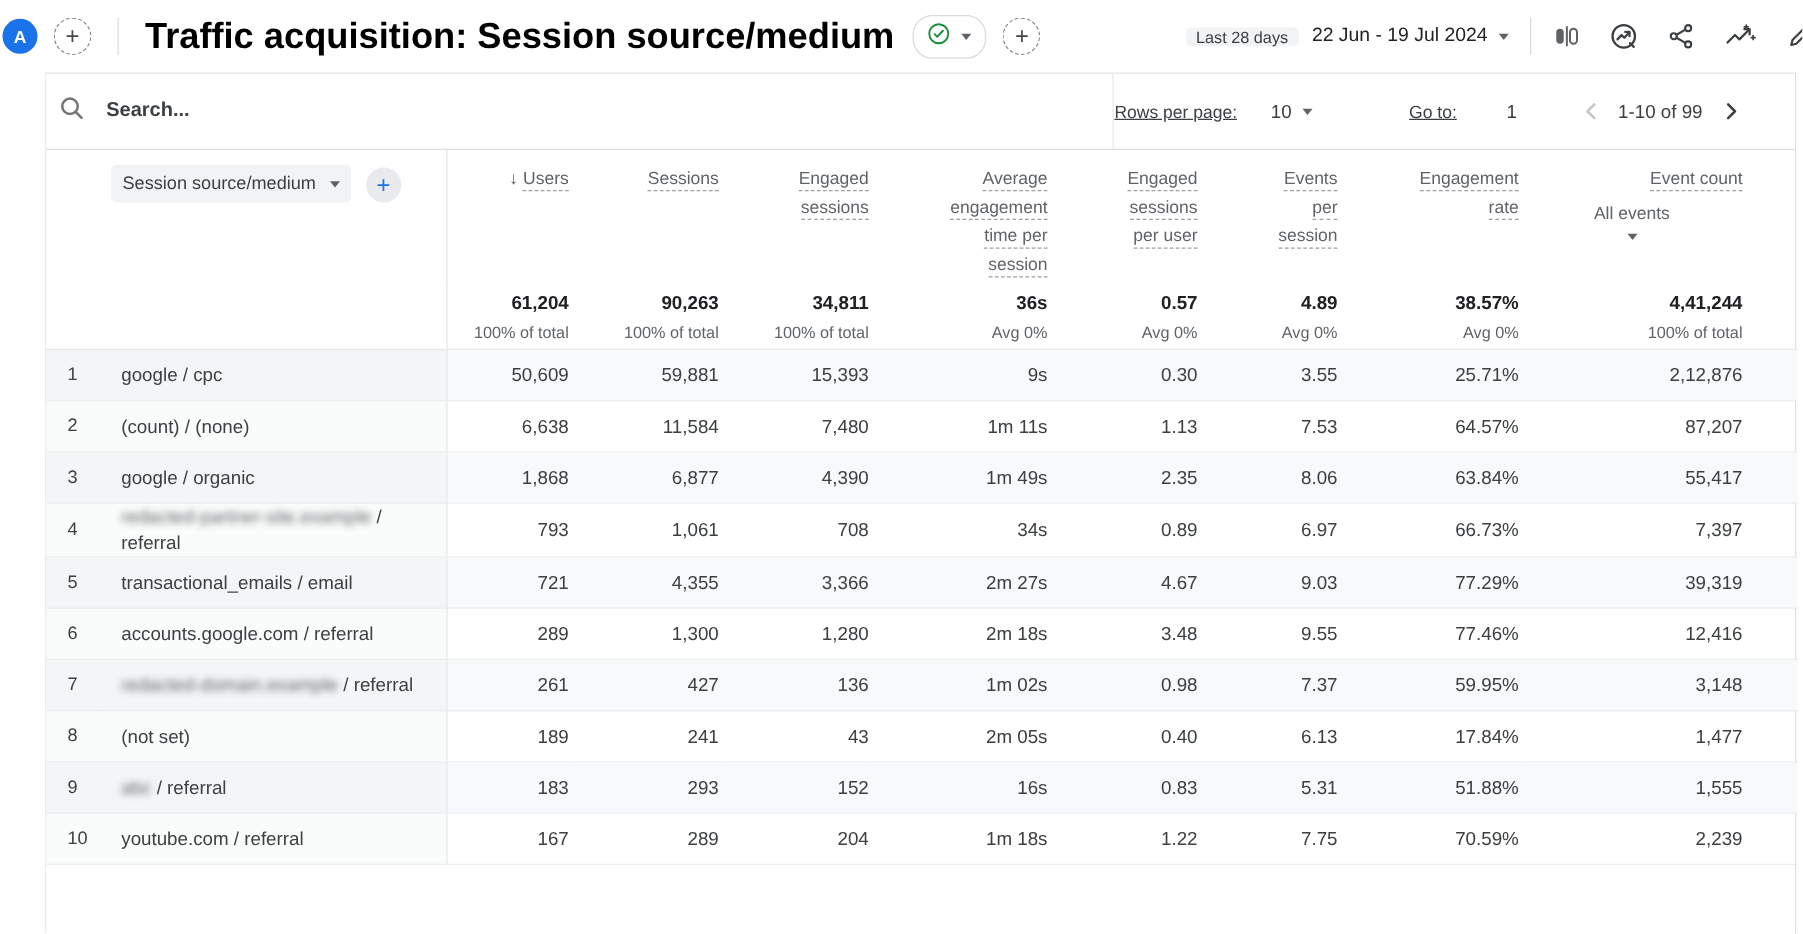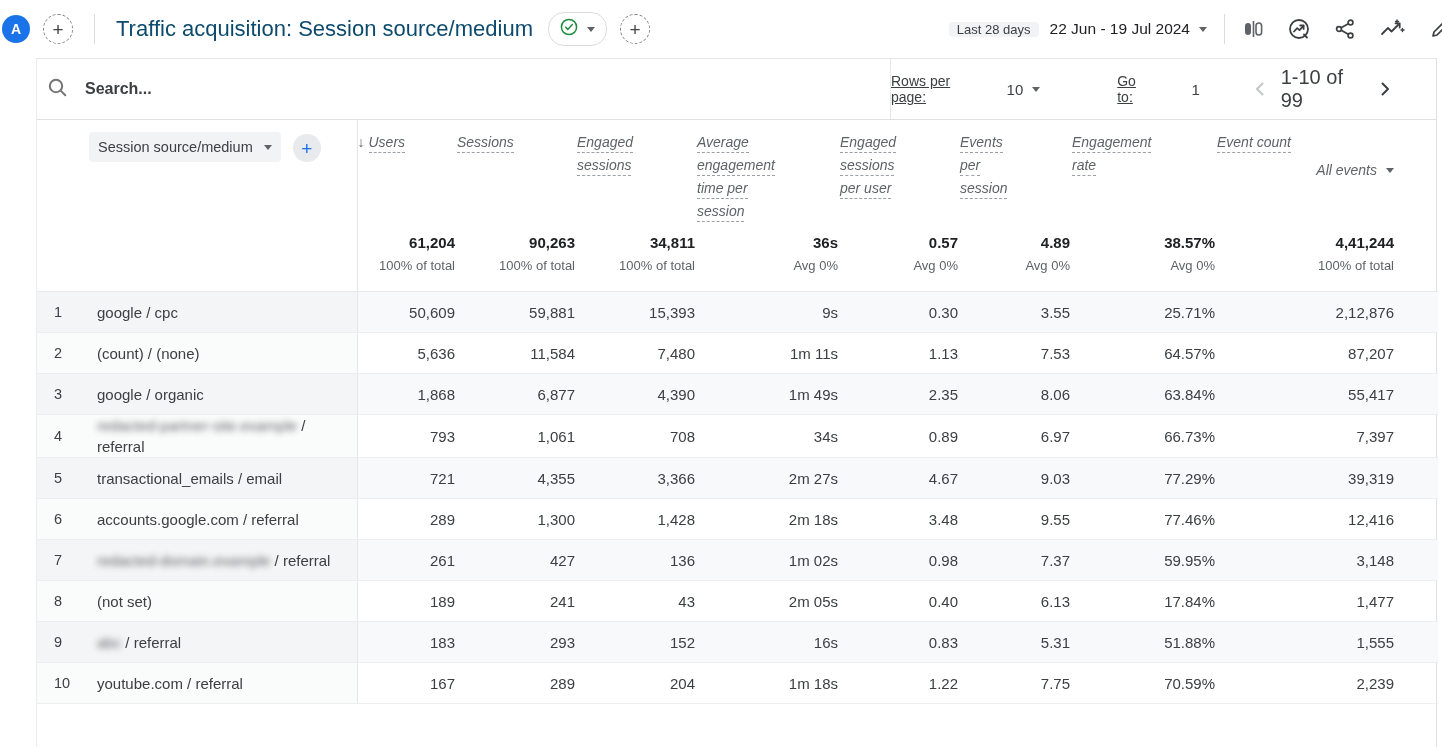--- a/index.html
+++ b/index.html
@@ -9,21 +9,21 @@
   
   .topbar { height:58px; display:flex; align-items:center; justify-content:space-between;
     padding-left:2px; position:relative; }
   .topbar-left, .topbar-right { display:flex; align-items:center; }
   .avatar { width:28px; height:28px; border-radius:50%; background:#1a73e8; color:#fff;
     font-size:14px; font-weight:bold; display:flex; align-items:center; justify-content:center; }
   .dashed-circle { width:30px; height:30px; border:1px dashed #80868b; border-radius:50%;
     color:#444746; font-size:19px; font-weight:300; display:flex; align-items:center;
     justify-content:center; margin-left:13px; cursor:pointer; background:#fff; line-height:1; }
   .vdiv { width:1px; height:30px; background:#dadce0; margin:0 21px; }
-  .page-title { font-size:22px; font-weight:400; color:#0c4a6e; margin-left:0; white-space:nowrap; }
+  .page-title { font-size:29px; font-weight:700; color:#000000; margin-left:0; white-space:nowrap; }
   .status-pill { display:flex; align-items:center; gap:9px; border:1px solid #dadce0;
     border-radius:16px; padding:5px 11px; margin-left:15px; background:#fff; cursor:pointer; }
   .caret { width:0; height:0; border-left:4.5px solid transparent; border-right:4.5px solid transparent;
     border-top:5px solid #5f6368; display:inline-block; }
   .chip { background:#f1f3f4; border-radius:4px; padding:0 8px; font-size:13px; color:#3c4043; }
   .date-range { display:flex; align-items:center; gap:9px; margin-left:11px; cursor:pointer;
     font-size:15.5px; color:#202124; background:none; border:none; font-family:inherit; }
   .tb-icons { display:flex; align-items:center; gap:23px; color:#5f6368; }
   .tb-icons svg { display:block; cursor:pointer; }
   .pencil-clip { width:12px; height:24px; overflow:hidden; margin-left:2px; }
@@ -41,42 +41,42 @@
   .search-input::placeholder { color:#3c4043; opacity:1; }
   .toolbar-sep { width:1px; align-self:stretch; background:#e8e8e8; }
   .pager-zone { flex:1; display:flex; align-items:center; justify-content:flex-end;
     font-size:14px; color:#3c4043; padding-right:40px; }
   .pz-label { color:#3c4043;text-decoration:underline; }
   .rpp-value { margin-left:27px; font-size:15px; cursor:pointer; display:flex; align-items:center; gap:9px; }
   .goto-label { margin-left:77px; }
   .goto-value { margin-left:37px; font-size:15px; cursor:text; min-width:14px; text-align:center; }
   .chev { cursor:pointer; display:flex; align-items:center; }
   .chev.left { margin-left:46px; }
-  .range-label { margin:0 12px 0 10px; font-size:20px; }
+  .range-label { margin:0 12px 0 10px; font-size:15px; }
 
   
   table { border-collapse:collapse; table-layout:fixed; width:1401px; }
   th, td { font-weight:400; }
   thead th { vertical-align:top; padding-top:14px; }
   .col-dim-border { border-right:1px solid #e4e6e8; }
   .dim-selector-cell { padding-left:52px; padding-top:12px; vertical-align:top; }
   .dim-selector { display:flex; align-items:flex-end; }
   .dim-pill { display:flex; align-items:center; gap:11px; background:#f1f3f4; border-radius:4px;
     padding:7px 9px; font-size:14.5px; color:#3c4043; cursor:pointer; }
   .add-dim-btn { width:28px; height:28px; border-radius:50%; background:#e8eaed; color:#1a73e8;
     font-size:19px; display:flex; align-items:center; justify-content:center; margin-left:12px;
     cursor:pointer; line-height:1; }
-  .mh { text-align:left; font-size:14px; color:#5f6368;font-style:italic; }
+  .mh { text-align:right; font-size:14px; color:#5f6368; }
   .mh-line { margin-bottom:2px; }
   .mh-line span.u { display:inline-block; border-bottom:1px dashed #9aa0a6; padding-bottom:2px;
     margin-bottom:2px; cursor:pointer; }
   .sort-arrow { color:#5f6368; font-size:14px; margin-right:4px; }
   .col-filter { margin-top:7px; font-size:14px; color:#5f6368; display:flex; align-items:center;
-    justify-content:flex-end; gap:9px; cursor:pointer; }
-  .totals-row td { padding-bottom:18px; padding-top:4px; border-bottom:1px solid #e6e8ea;margin-top:33px; }
+    justify-content:flex-end; gap:9px; cursor:pointer;flex-direction:column; }
+  .totals-row td { padding-bottom:6px; padding-top:4px; border-bottom:1px solid #e6e8ea;margin-top:33px; }
   .t-val { font-size:15px; font-weight:700; color:#202124; text-align:right; }
   .t-sub { font-size:13px; color:#5f6368; text-align:right; margin-top:7px; }
   tbody td { height:41px; vertical-align:middle; line-height:21px; font-size:15px; color:#3c4043;
     border-bottom:1px solid #eceef0; }
   tbody tr:nth-child(odd) { background:#f8f9fa; }
   tbody td.cell-num, tbody td.cell-dim { background:rgba(60,64,67,0.025); }
   .cell-num { padding-left:17px; font-size:14.5px; }
   .cell-dim { padding-left:16px; padding-right:12px; }
   td.metric { text-align:right; }
   th.metric-h, td.metric { padding-right:2px; }
@@ -301,21 +301,21 @@
           <td class="metric">15,393</td>
           <td class="metric">9s</td>
           <td class="metric">0.30</td>
           <td class="metric">3.55</td>
           <td class="metric">25.71%</td>
           <td class="metric">2,12,876</td>
         </tr>
         <tr>
           <td class="cell-num">2</td>
           <td class="cell-dim col-dim-border"><span>(count) / (none)</span></td>
-          <td class="metric">5,636</td>
+          <td class="metric">6,638</td>
           <td class="metric">11,584</td>
           <td class="metric">7,480</td>
           <td class="metric">1m 11s</td>
           <td class="metric">1.13</td>
           <td class="metric">7.53</td>
           <td class="metric">64.57%</td>
           <td class="metric">87,207</td>
         </tr>
         <tr>
           <td class="cell-num">3</td>
@@ -351,21 +351,21 @@
           <td class="metric">4.67</td>
           <td class="metric">9.03</td>
           <td class="metric">77.29%</td>
           <td class="metric">39,319</td>
         </tr>
         <tr>
           <td class="cell-num">6</td>
           <td class="cell-dim col-dim-border"><span>accounts.google.com / referral</span></td>
           <td class="metric">289</td>
           <td class="metric">1,300</td>
-          <td class="metric">1,428</td>
+          <td class="metric">1,280</td>
           <td class="metric">2m 18s</td>
           <td class="metric">3.48</td>
           <td class="metric">9.55</td>
           <td class="metric">77.46%</td>
           <td class="metric">12,416</td>
         </tr>
         <tr>
           <td class="cell-num">7</td>
           <td class="cell-dim col-dim-border"><span class="blurred">redacted-domain.example</span><span> / referral</span></td>
           <td class="metric">261</td>

